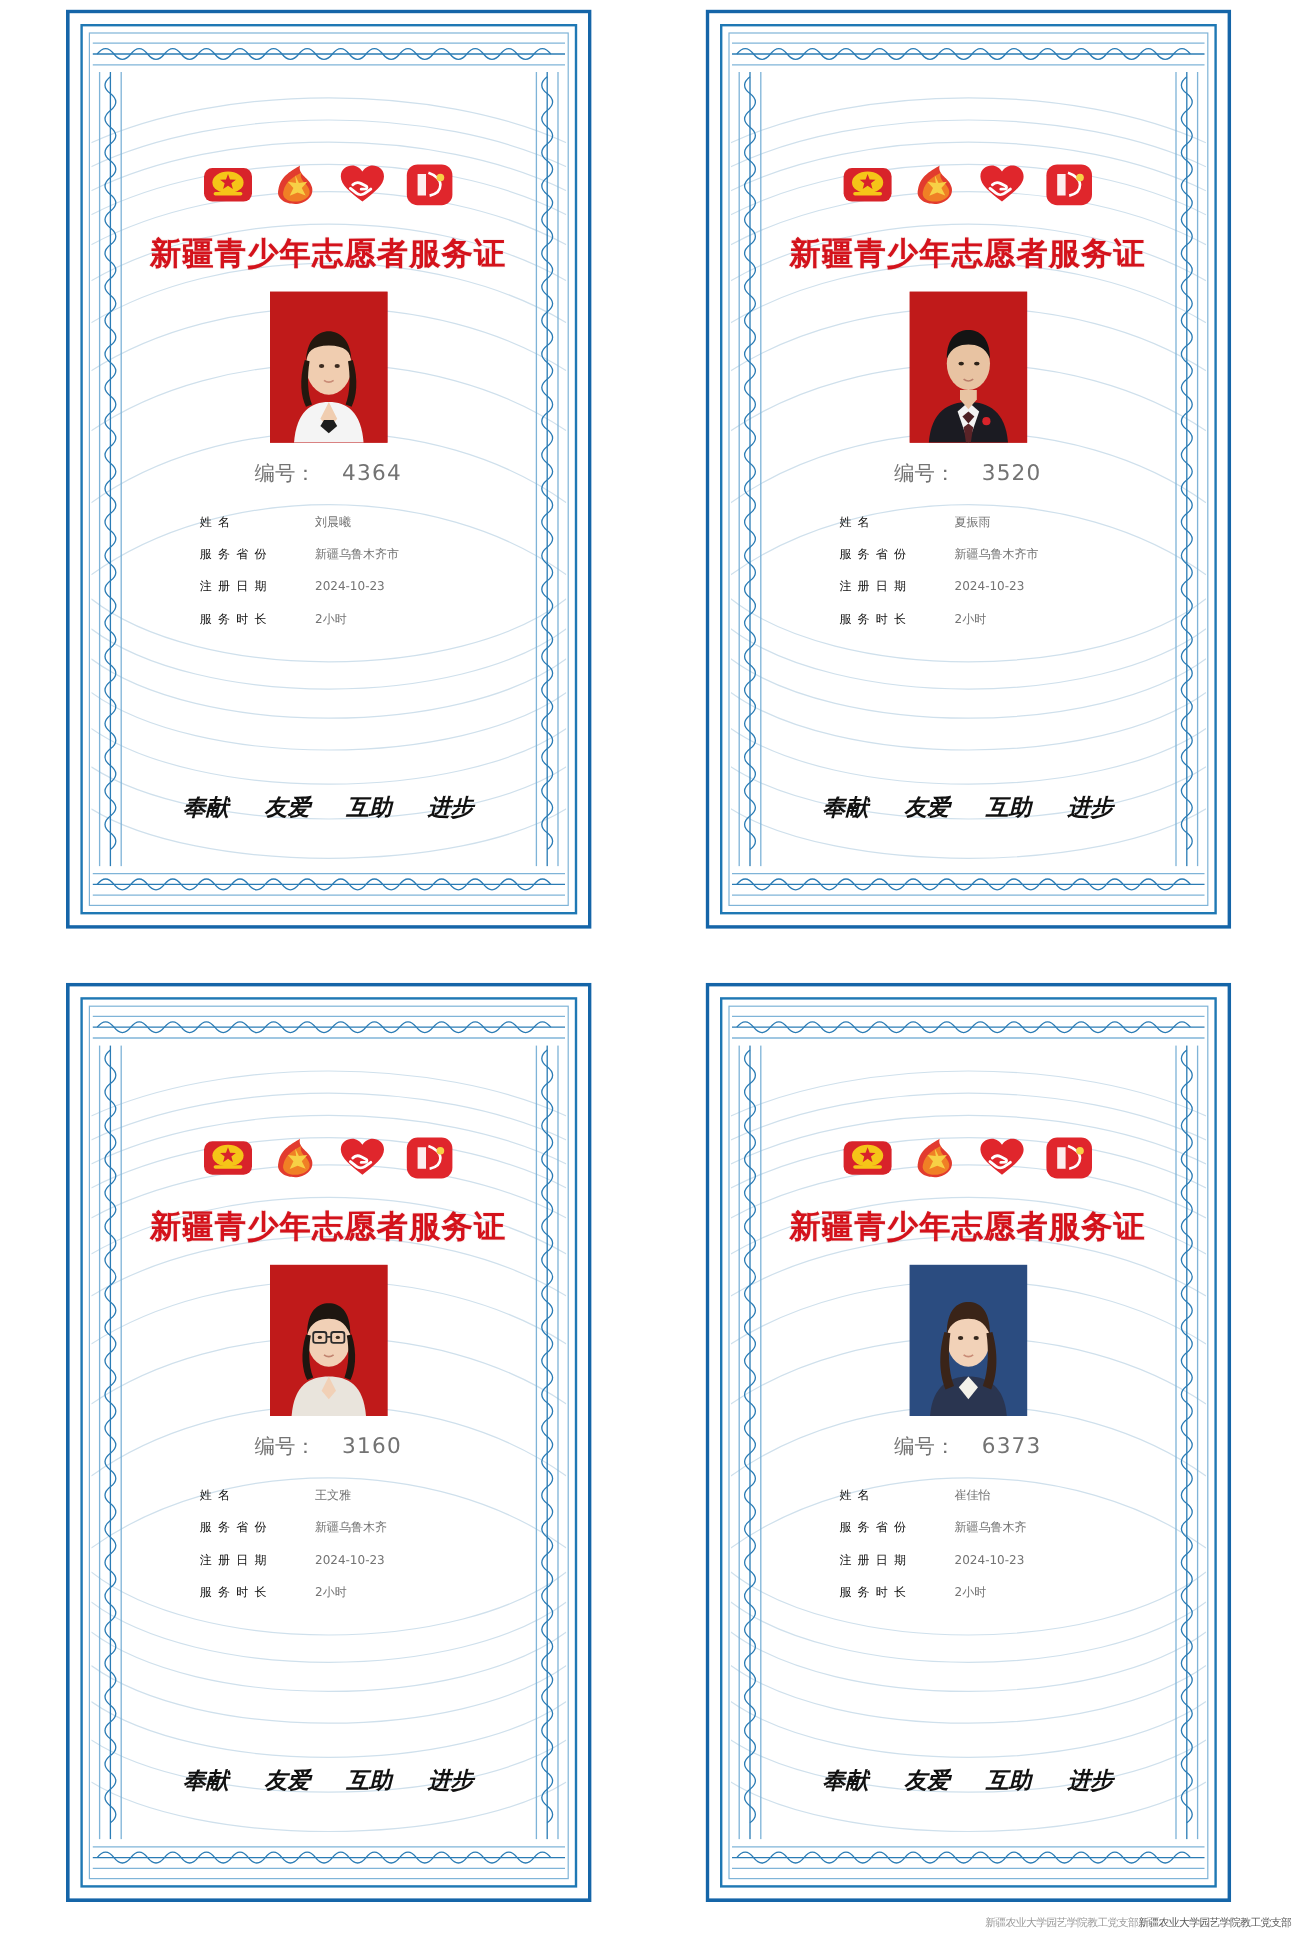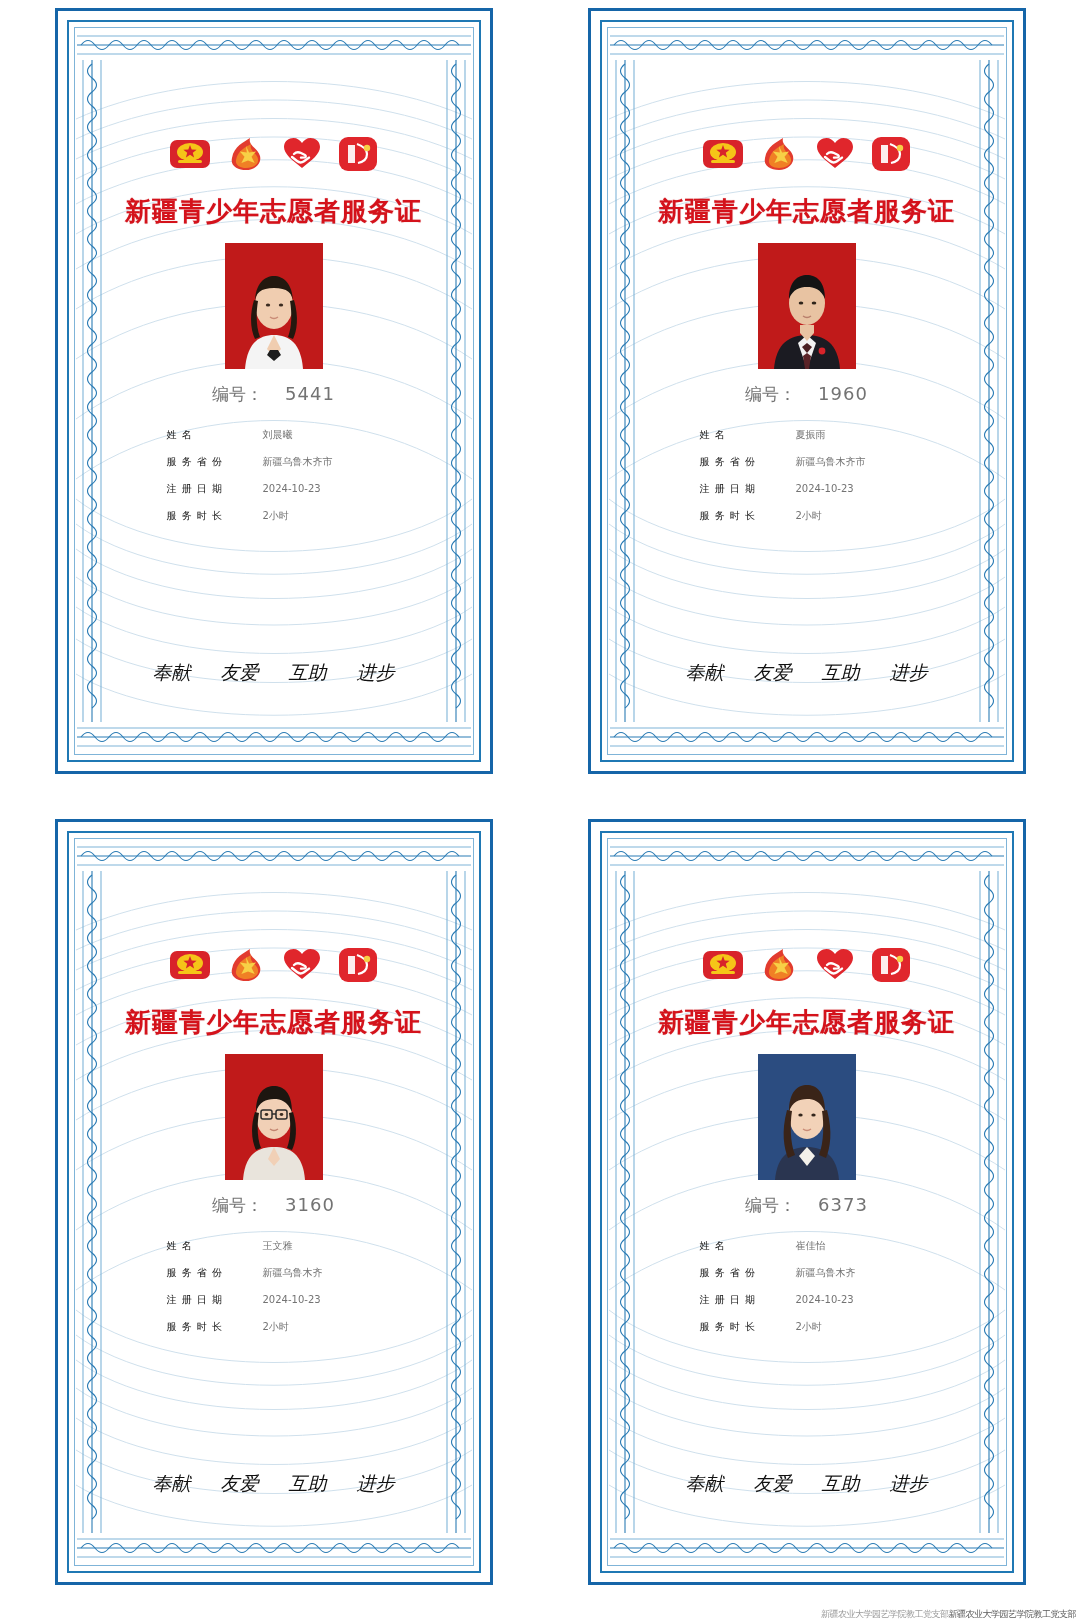--- a/index.html
+++ b/index.html
@@ -171,30 +171,30 @@
 
   .slogan {
     position: absolute;
     left: 10px;
     right: 10px;
     bottom: 28px;
     display: flex;
     justify-content: center;
     gap: 30px;
     font-family: "DejaVu Serif", "Liberation Serif", serif;
-    font-weight: normal;
+    font-weight: bold;
     font-style: italic;
     font-size: 19px;
     color: #111;
   }
 
   .watermark {
     position: absolute;
     right: 4px;
-    bottom: 0;
+    bottom: 12px;
     font-size: 9px;
     color: #5a5a5a;
     letter-spacing: -0.5px;
     white-space: nowrap;
   }
   .watermark .faint { color: #9a9a9a; }
 </style>
 </head>
 <body>
 
@@ -323,21 +323,21 @@
               <ellipse cx="43" cy="62" rx="2.2" ry="1.6" fill="#3b2b20"></ellipse>
               <ellipse cx="56" cy="62" rx="2.2" ry="1.6" fill="#3b2b20"></ellipse>
               <path d="M45 74 q4 3 8 0" stroke="#c98b76" stroke-width="1.4" fill="none"></path>
               <path d="M42 112 l7 6 7-6 l-3 -5 h-8z" fill="#1d1d1d"></path>
             </svg>
           </div>
         </div>
 
         <div class="idline">
           <span>编号：</span>
-          <span class="idnum">5441</span>
+          <span class="idnum">4364</span>
         </div>
 
         <div class="fields">
           <div class="field-row">
             <span class="field-label">姓 名</span>
             <span class="field-value">刘晨曦</span>
           </div>
           <div class="field-row">
             <span class="field-label">服 务 省 份</span>
             <span class="field-value">新疆乌鲁木齐市</span>
@@ -484,21 +484,21 @@
               <ellipse cx="43" cy="60" rx="2.3" ry="1.6" fill="#2d2319"></ellipse>
               <ellipse cx="56" cy="60" rx="2.3" ry="1.6" fill="#2d2319"></ellipse>
               <path d="M45 73 q4 3 8 0" stroke="#b97f6c" stroke-width="1.4" fill="none"></path>
               <circle cx="64" cy="108" r="3.4" fill="#d8232a"></circle>
             </svg>
           </div>
         </div>
 
         <div class="idline">
           <span>编号：</span>
-          <span class="idnum">1960</span>
+          <span class="idnum">3520</span>
         </div>
 
         <div class="fields">
           <div class="field-row">
             <span class="field-label">姓 名</span>
             <span class="field-value">夏振雨</span>
           </div>
           <div class="field-row">
             <span class="field-label">服 务 省 份</span>
             <span class="field-value">新疆乌鲁木齐市</span>

